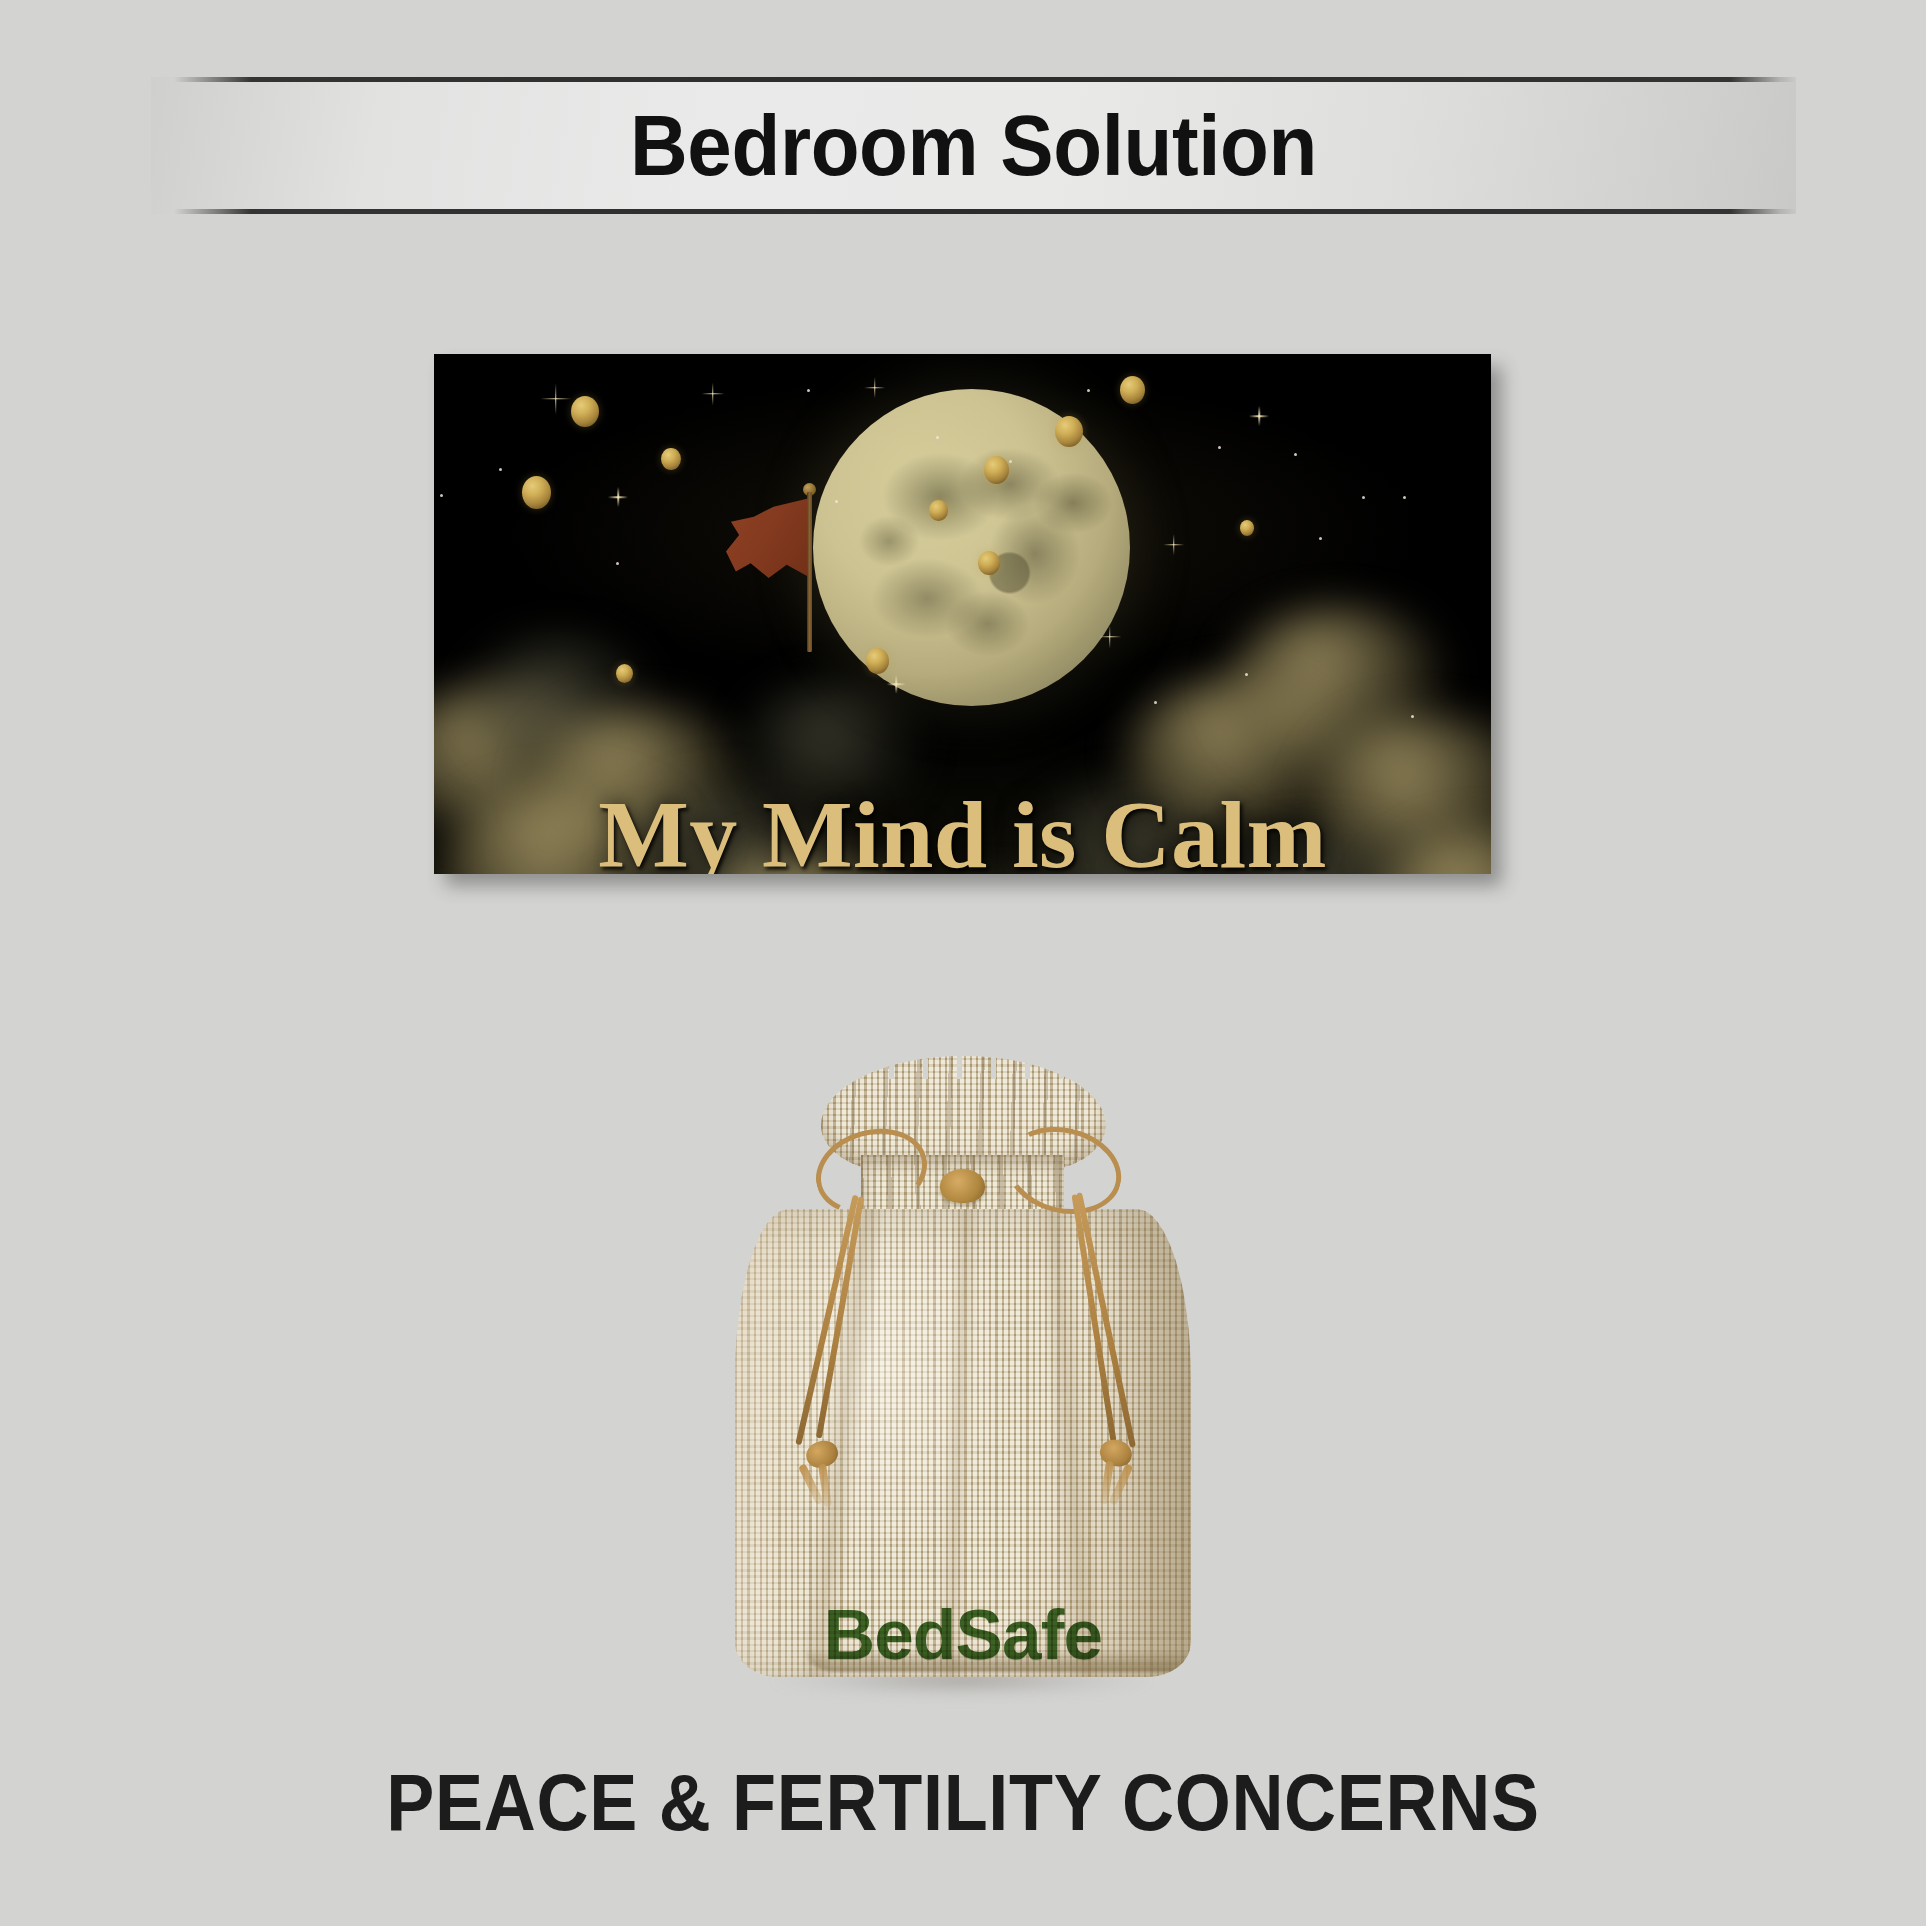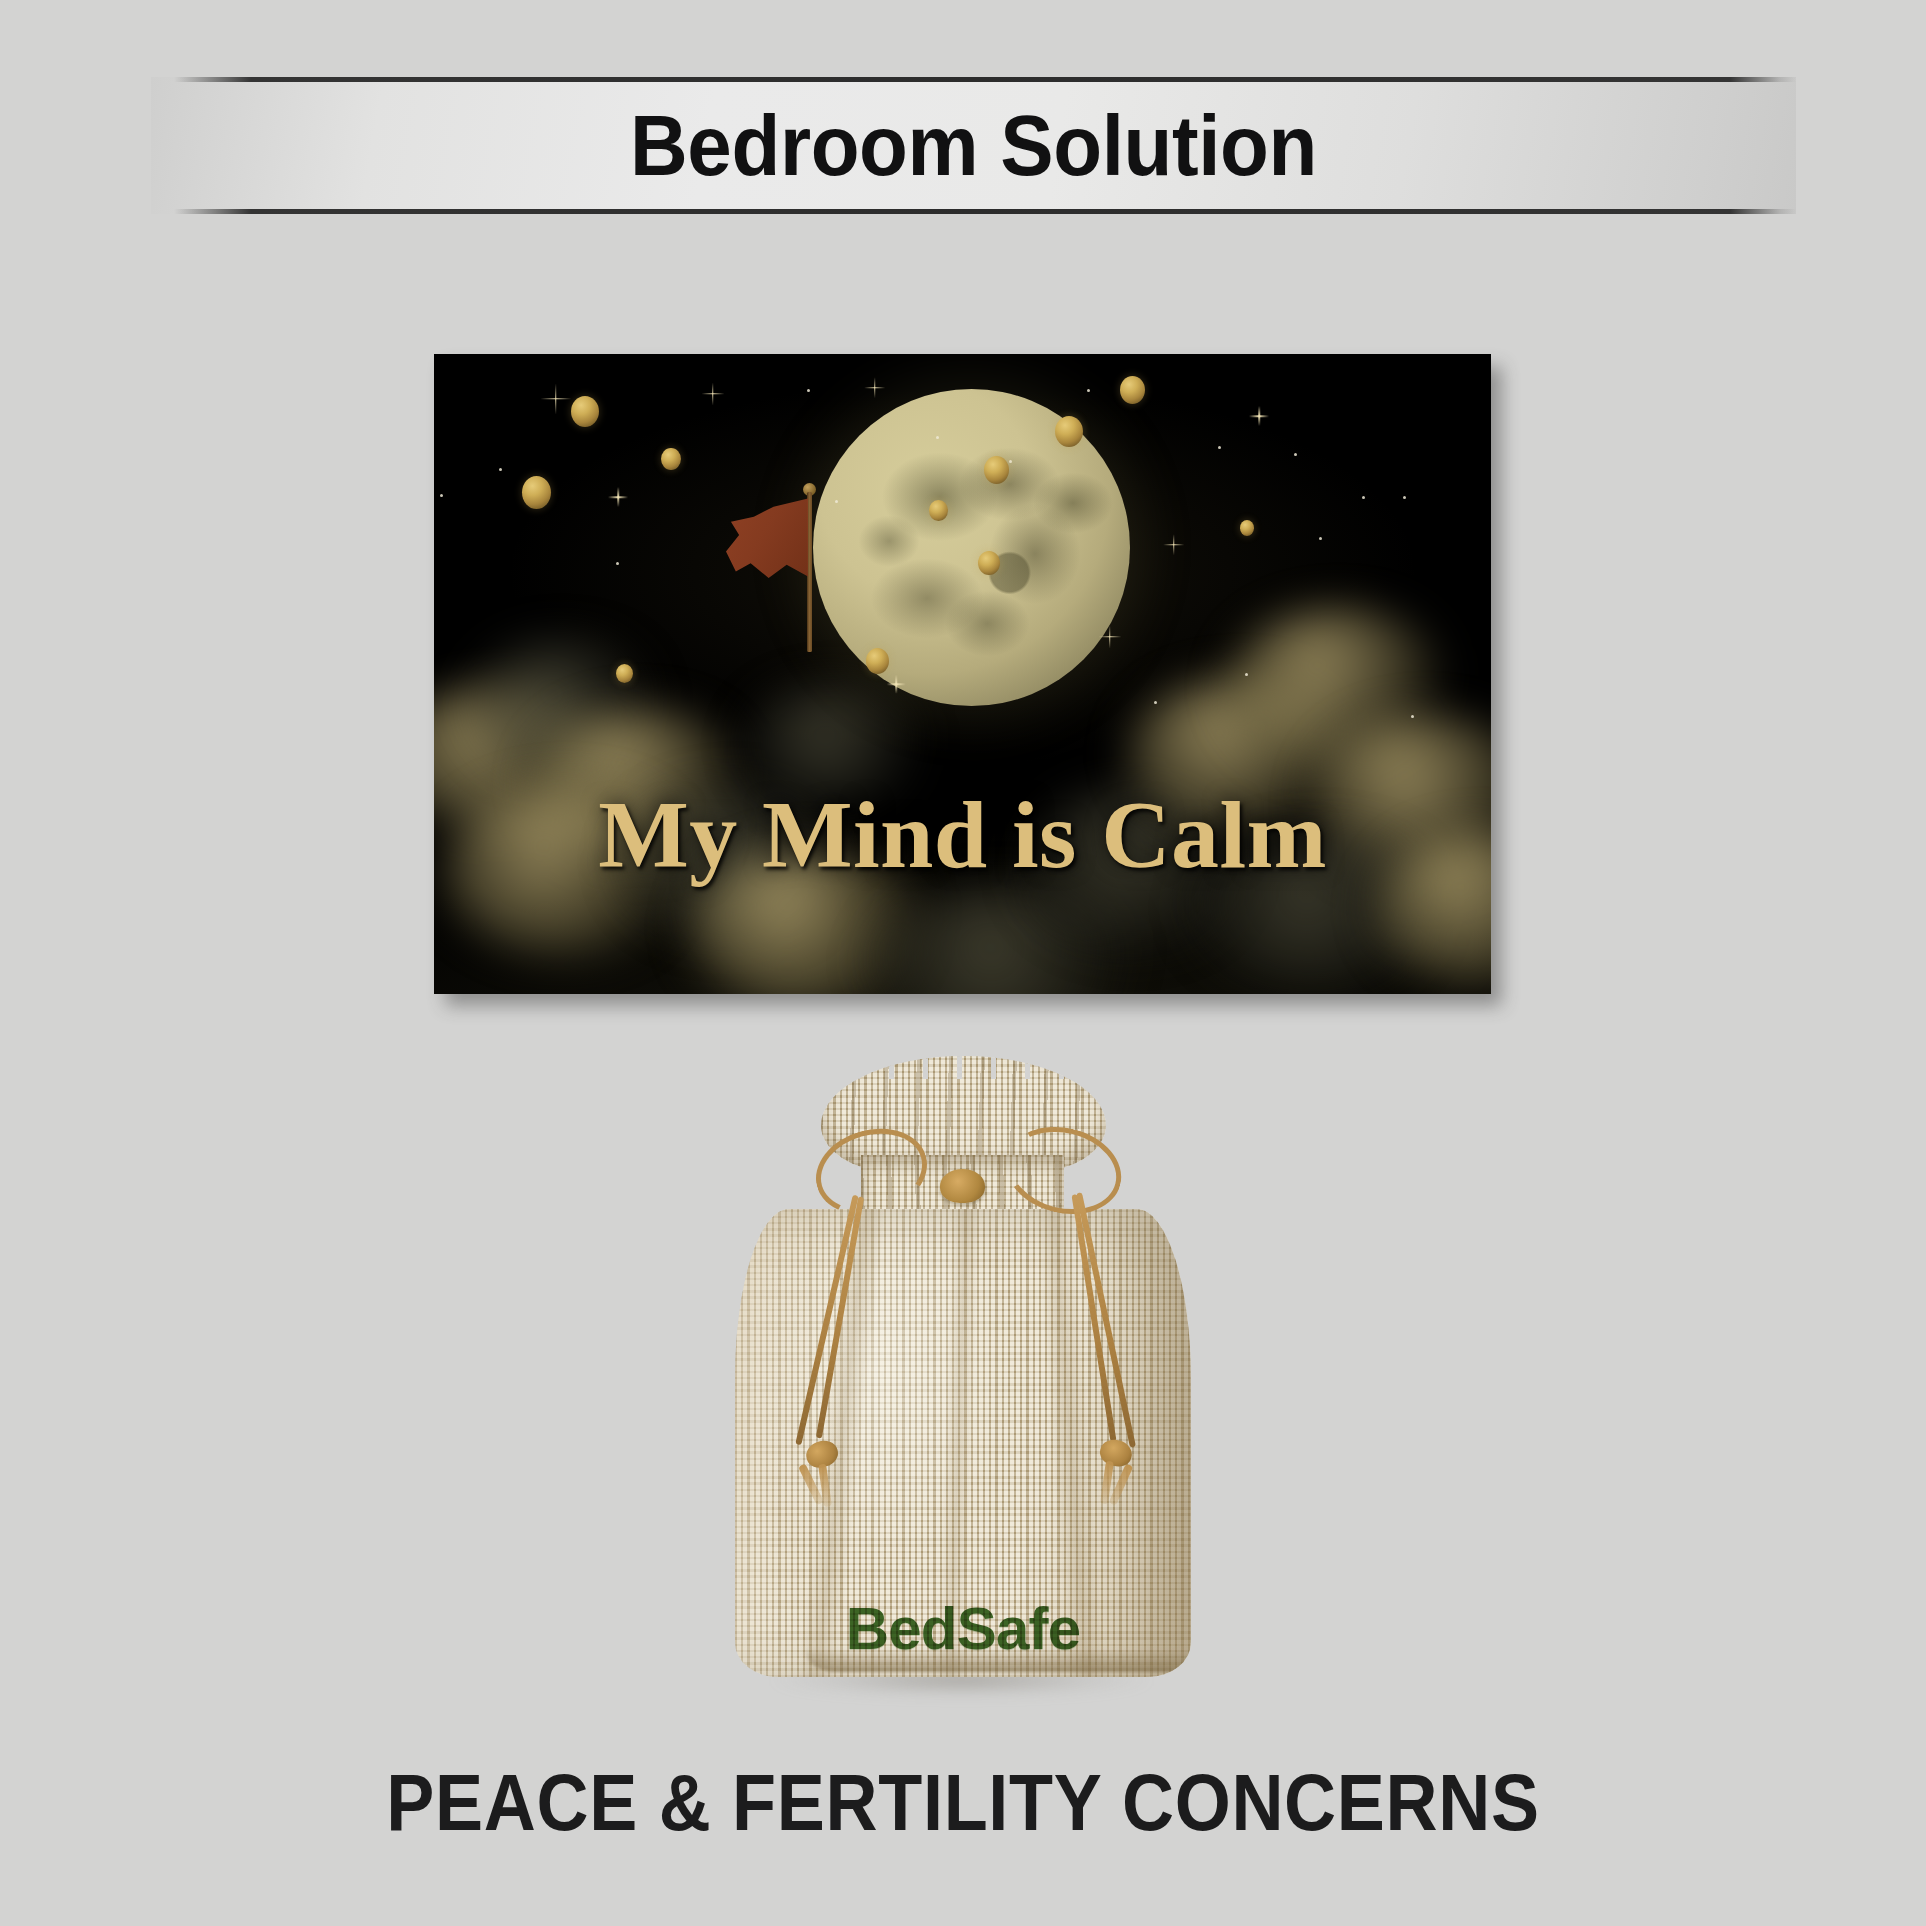--- a/index.html
+++ b/index.html
@@ -30,21 +30,21 @@
     display:flex; align-items:center; justify-content:center;
     font-size:86px; font-weight:bold; color:#111112;
     letter-spacing:-0.4px;
     transform:scaleX(0.93);
   }
 
   
   #moon-card{
     position:absolute;
     left:434px; top:354px;
-    width:1057px; height:640px;
+    width:1057px; height:520px;
     background:#a21caf;
     overflow:hidden;
     box-shadow:10.8px 12.3px 17px rgba(60,60,60,0.45);
   }
   #sky{
     position:absolute; inset:0;
     background:
       radial-gradient(ellipse 60% 42% at 50% 34%, rgba(120,105,60,0.16) 0%, rgba(0,0,0,0) 72%),
       radial-gradient(ellipse 120% 70% at 50% 120%, rgba(30,28,16,0.9) 0%, rgba(0,0,0,1) 70%),
       #030303;
@@ -181,21 +181,21 @@
     position:absolute; left:71px; bottom:4.6px; width:428px; height:23px;
     border-radius:0 0 31px 31px / 0 0 20px 20px;
     background:linear-gradient(to bottom, rgba(160,138,96,0.0), rgba(118,98,62,0.55));
     filter:blur(1.5px);
   }
 
   
   #bag-brand{
     position:absolute; left:0; top:385px; width:100%;
     text-align:center;
-    font-size:60px; font-weight:bold;
+    font-size:71px; font-weight:bold;
     color:#2f6019;
     letter-spacing:-0.8px;
     opacity:.92;
     mix-blend-mode:multiply;
     text-shadow:0 0.8px 0 rgba(60,110,30,0.25);
   }
 
   
   .cord{
     position:absolute;

